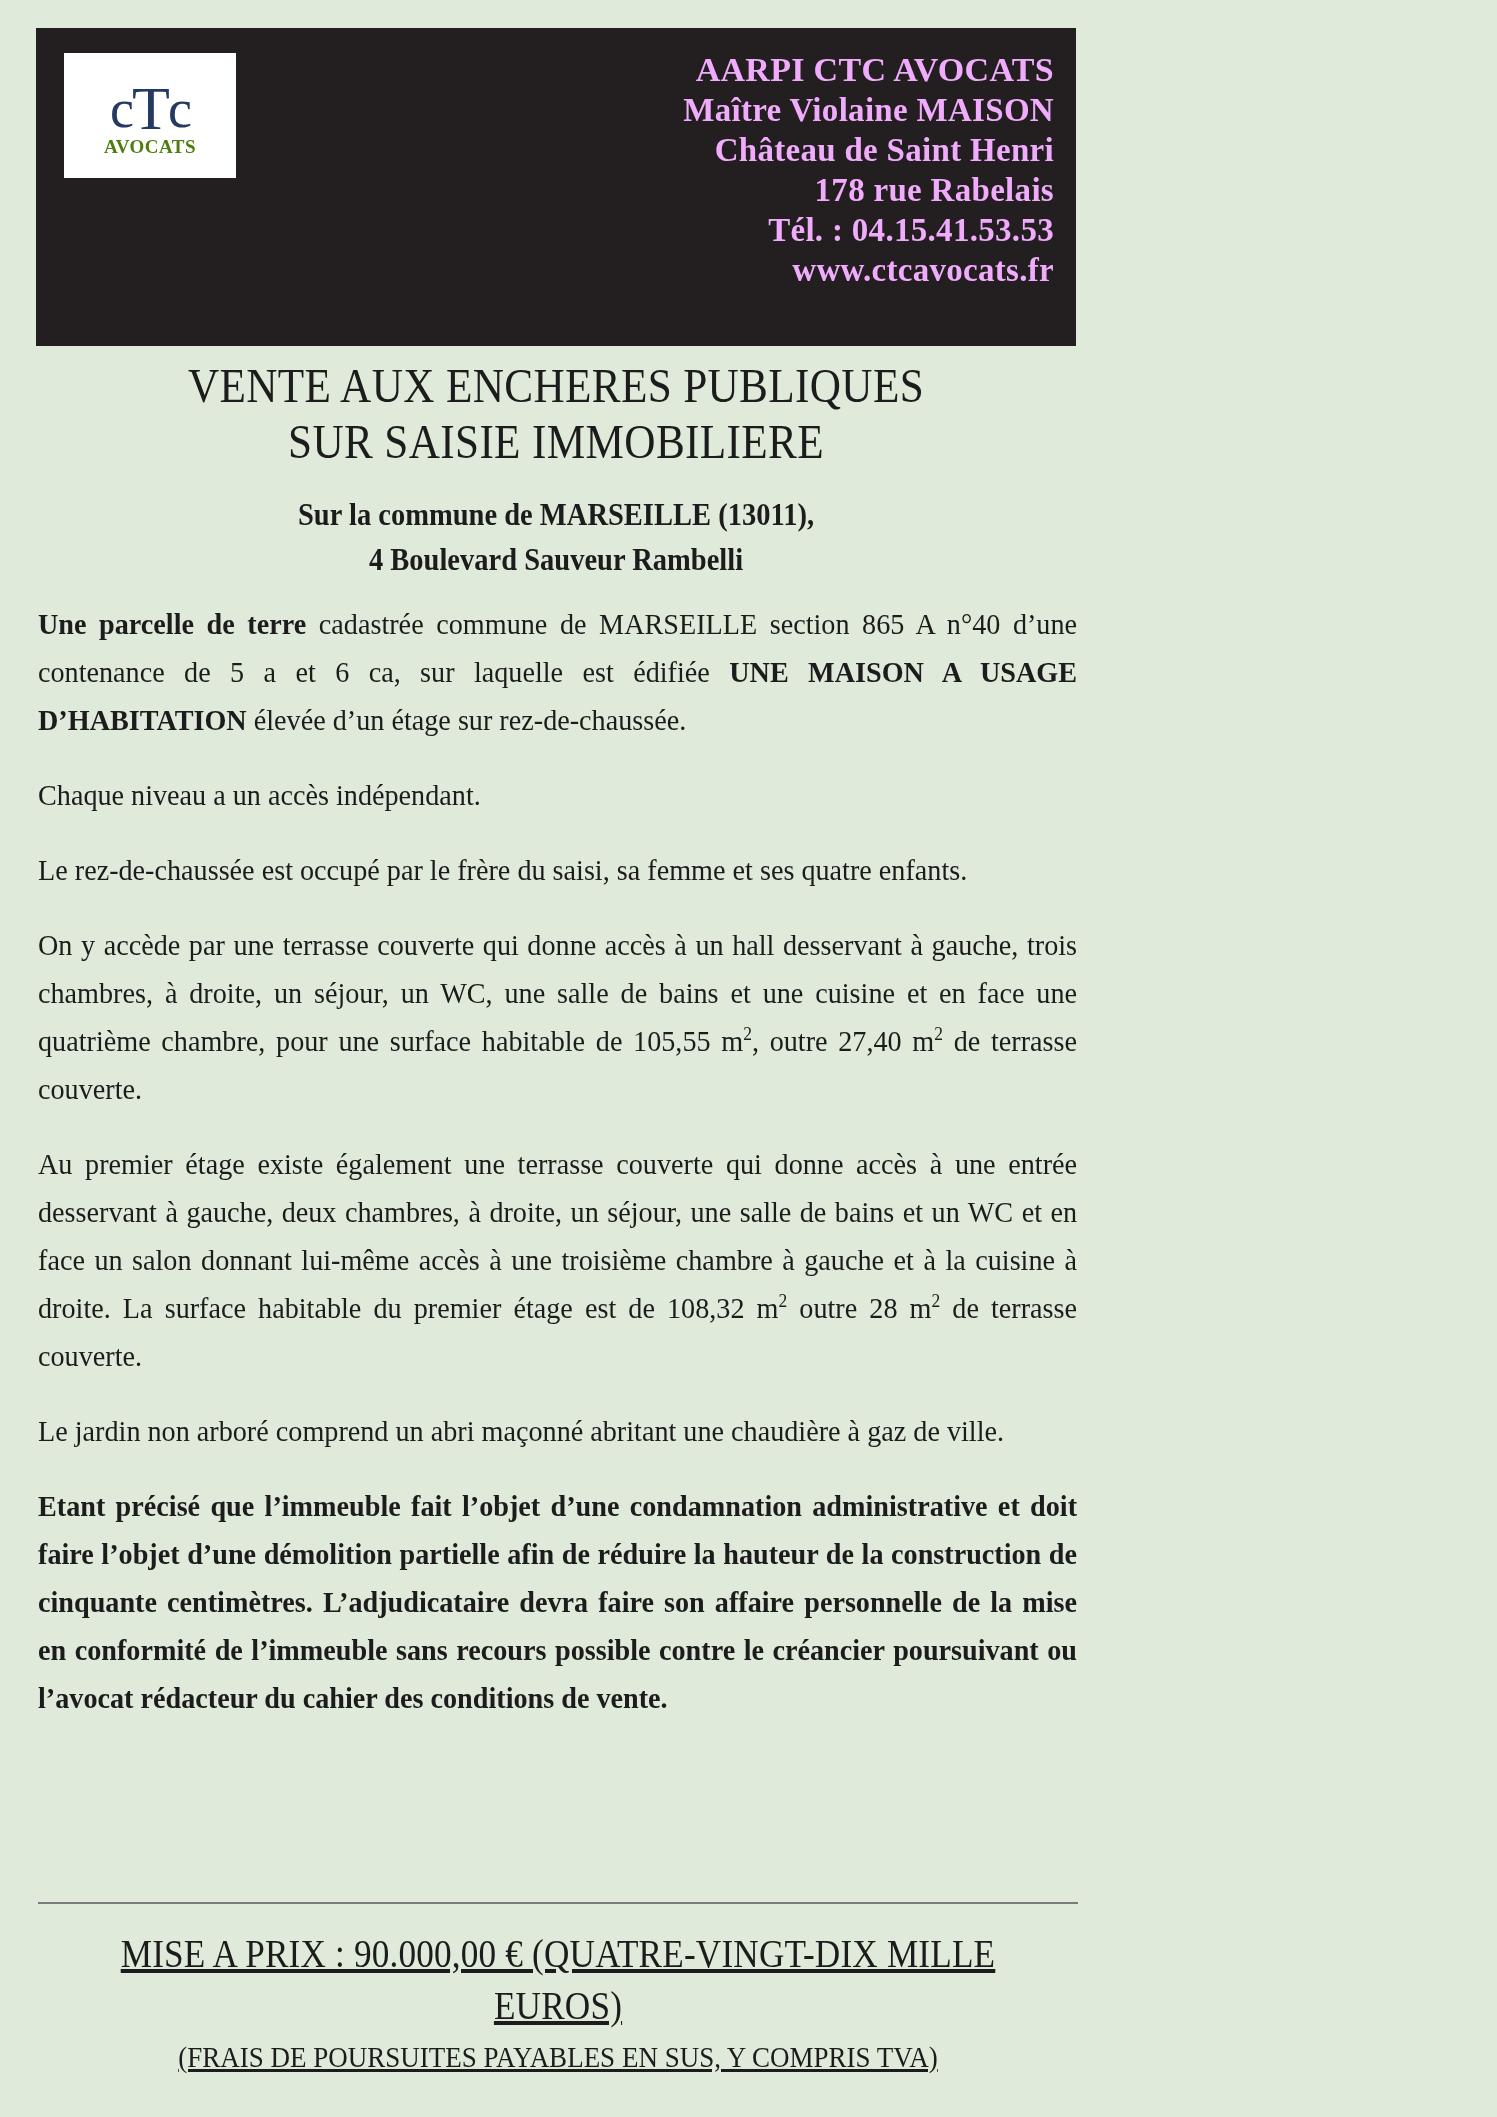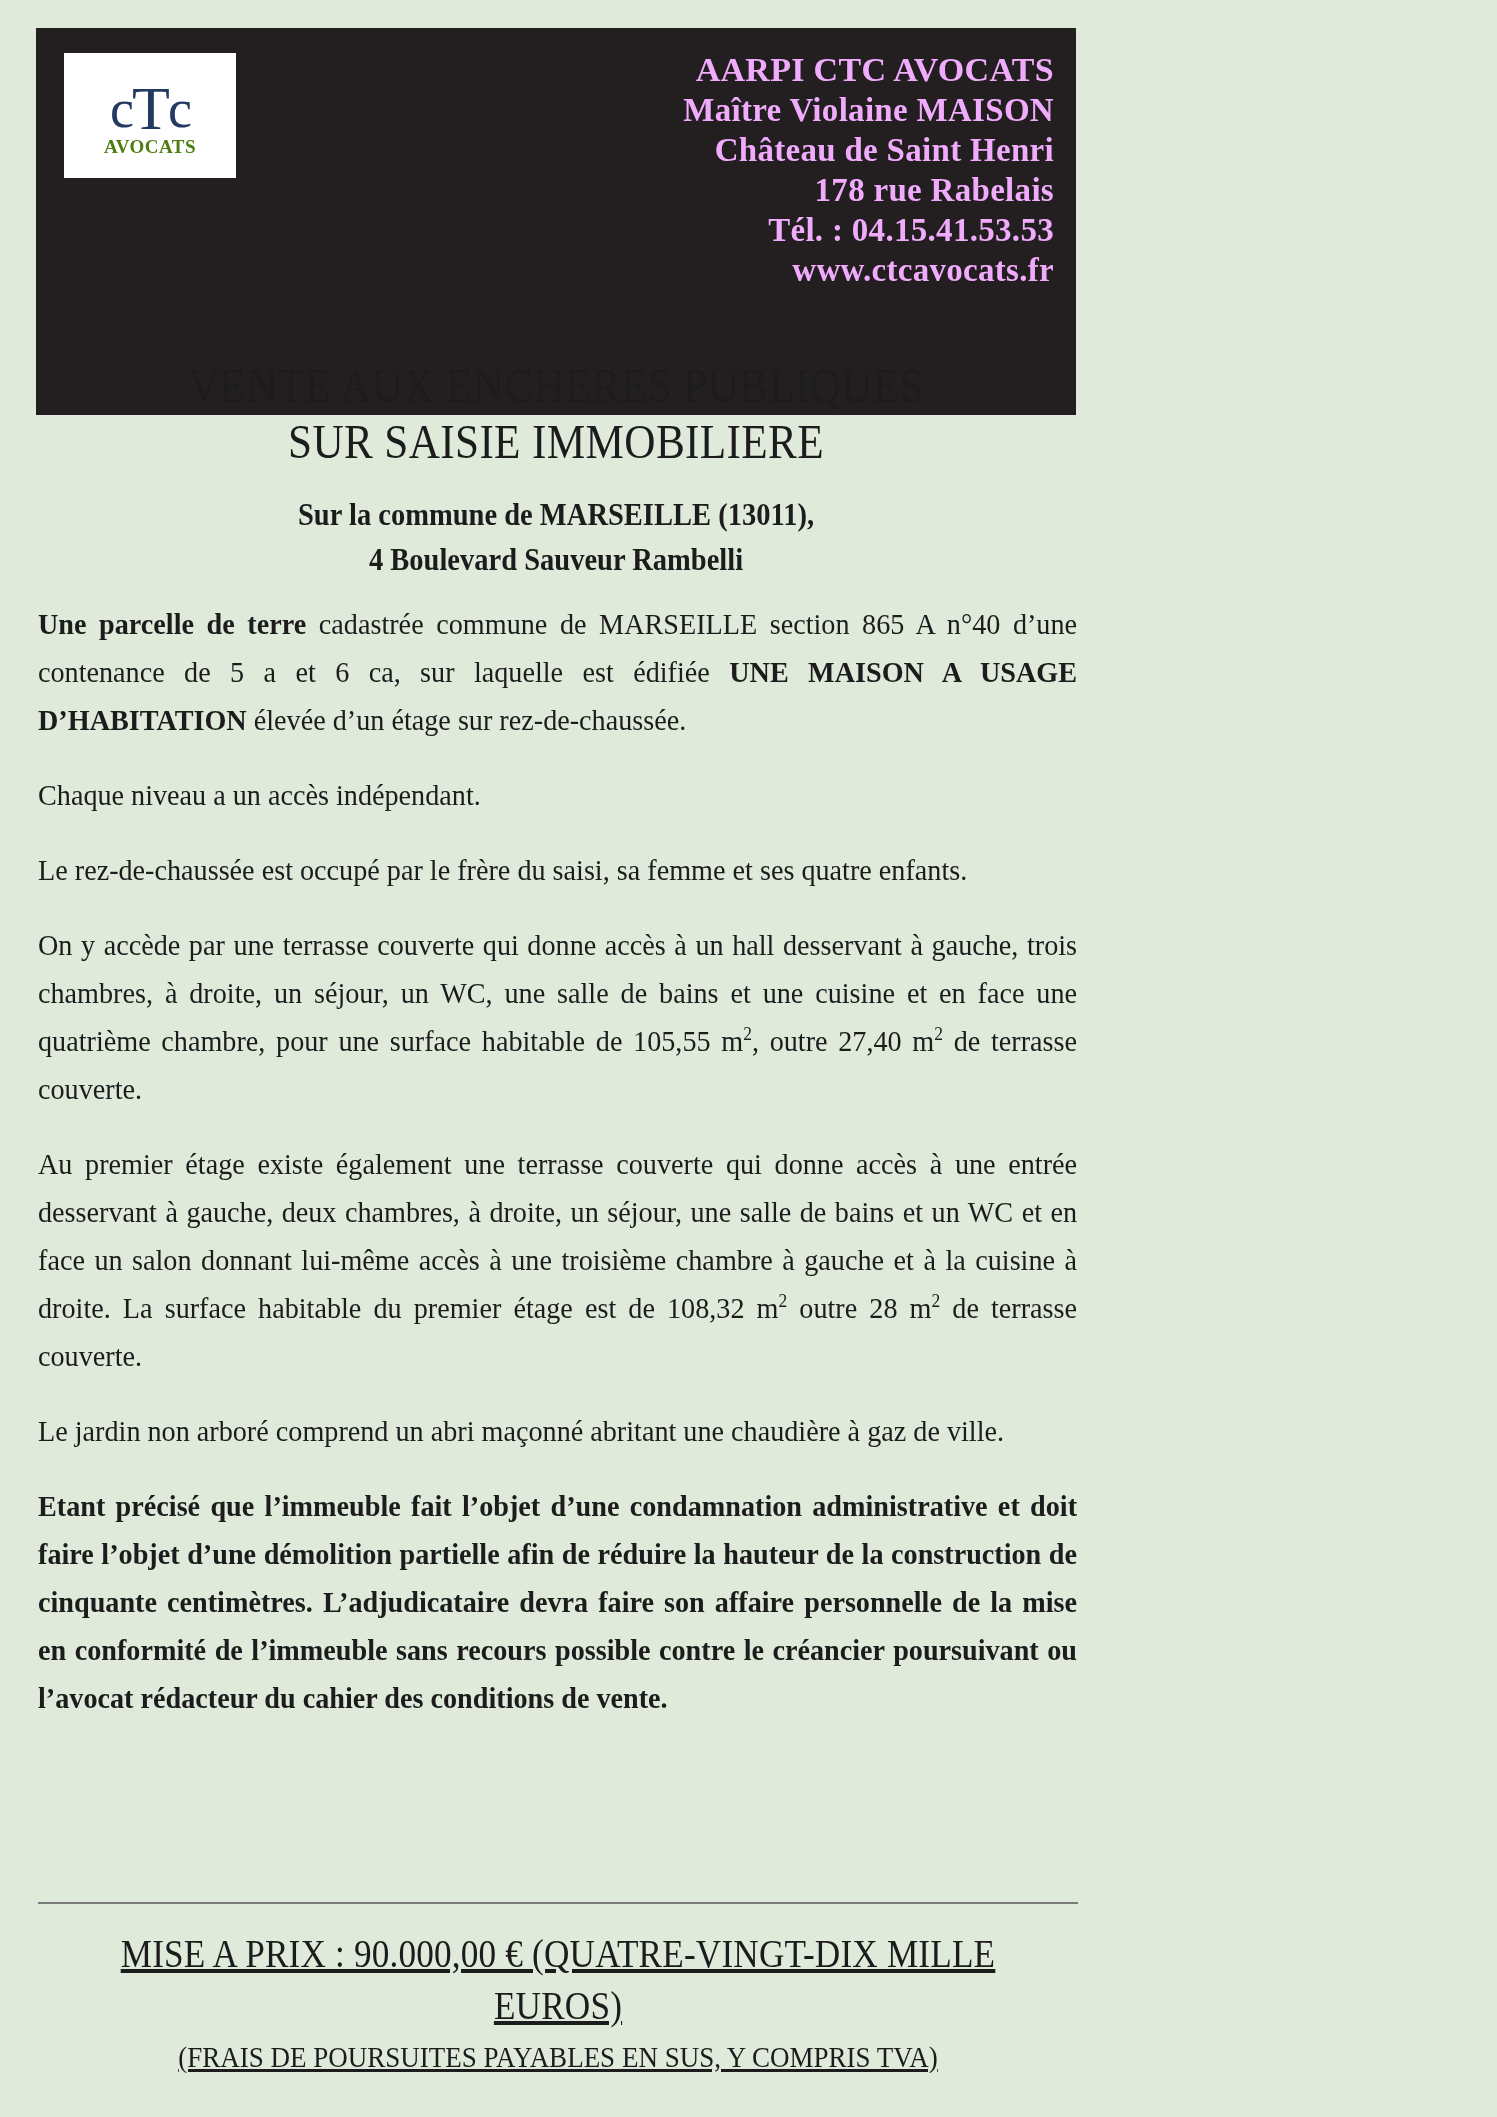--- a/index.html
+++ b/index.html
@@ -22,21 +22,21 @@
     height: 2117px;
     box-sizing: border-box;
   }
 
   
   .header-band {
     position: absolute;
     left: 36px;
     top: 28px;
     width: 1040px;
-    height: 387px;
+    height: 318px;
     background: #231f20;
     box-sizing: border-box;
   }
 
   .logo-box {
     position: absolute;
     left: 28px;
     top: 25px;
     width: 172px;
     height: 125px;

